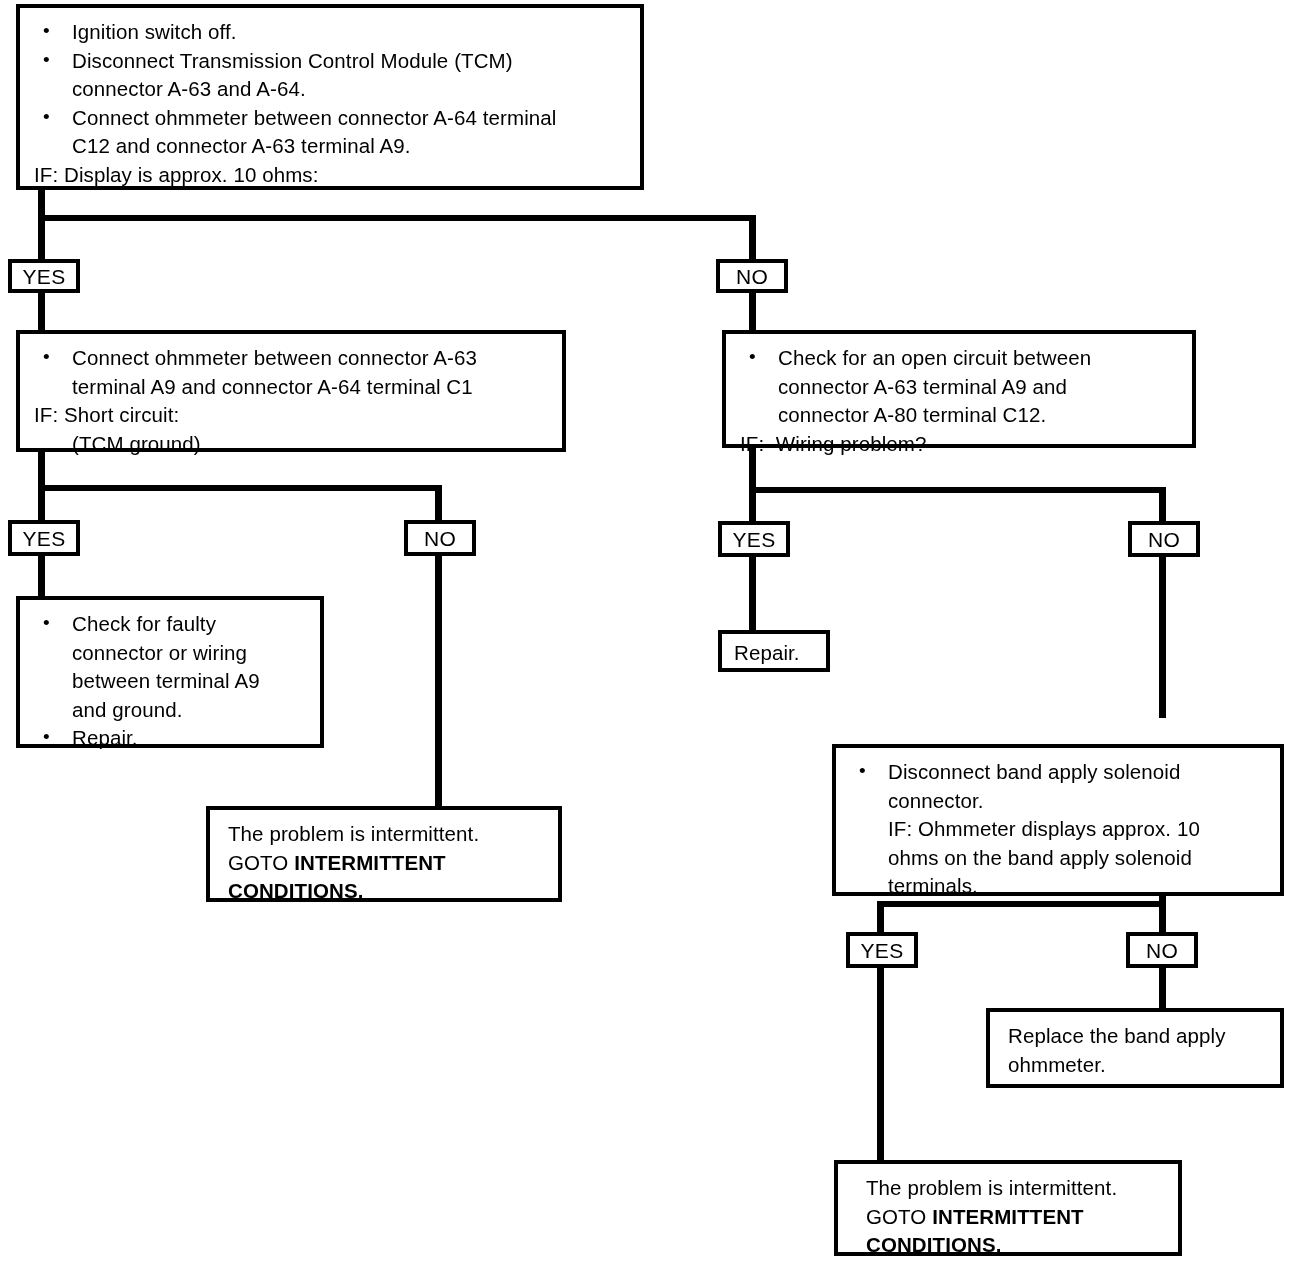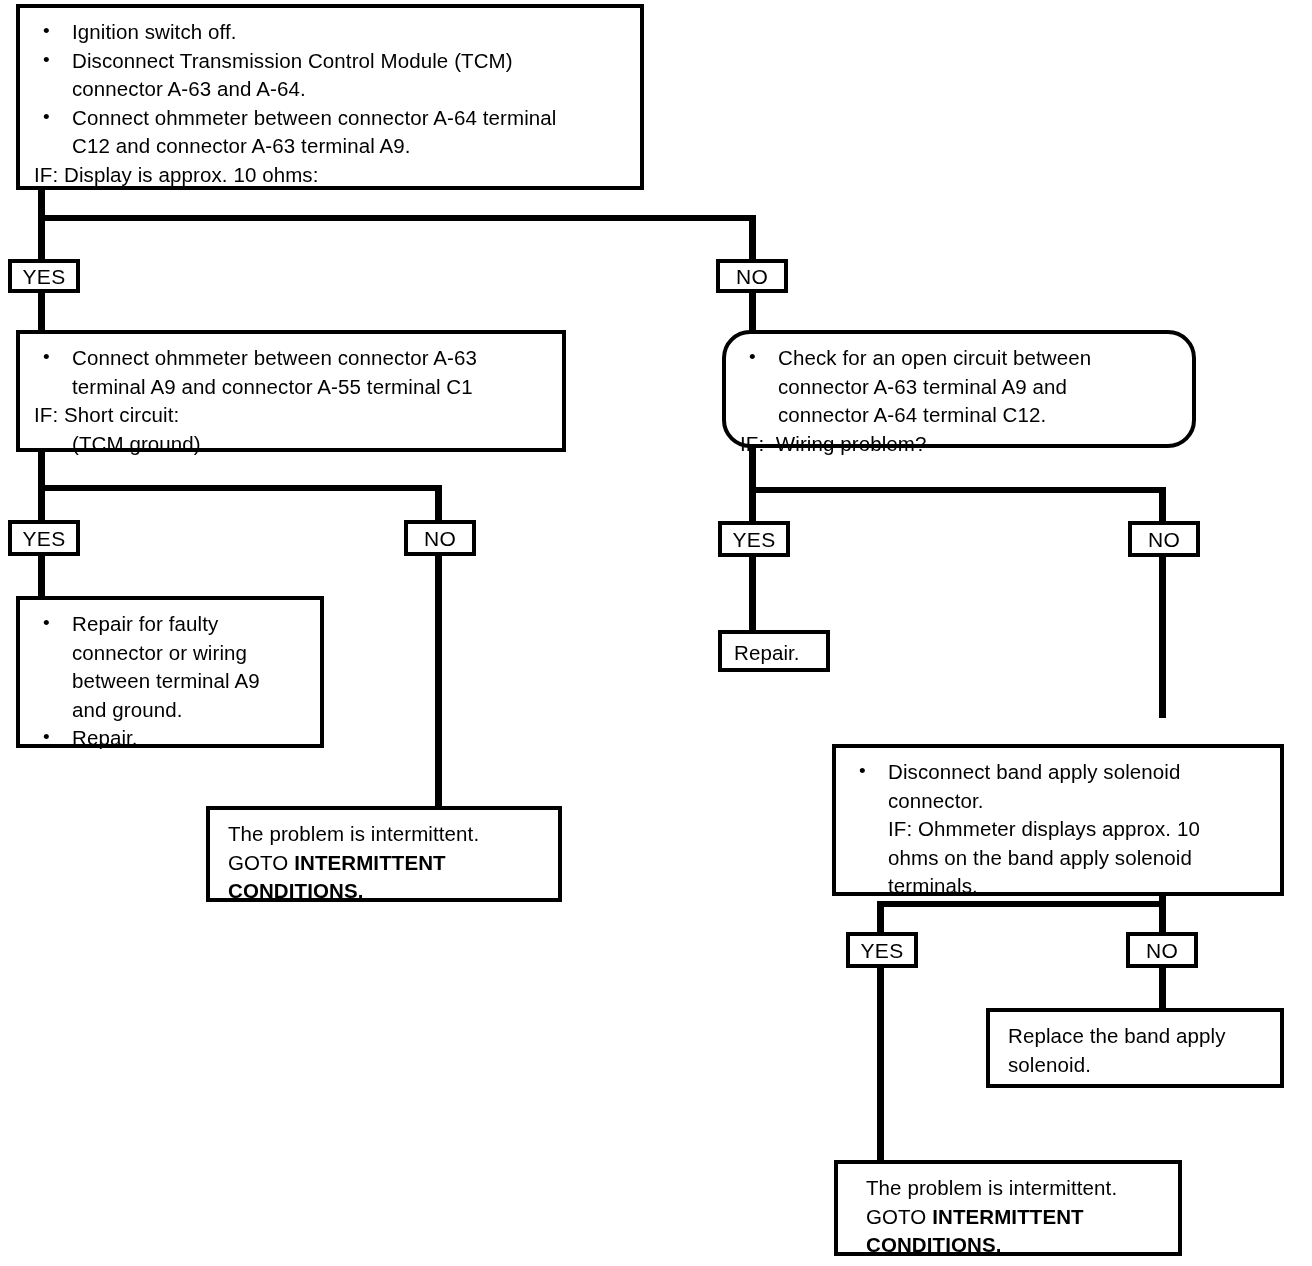--- a/index.html
+++ b/index.html
@@ -126,31 +126,31 @@
     <span>YES</span>
   </div>
 
   <div class="label-box" style="left:716px; top:259px; width:72px; height:34px;">
     <span>NO</span>
   </div>
 
   <div class="box" style="left:16px; top:330px; width:550px; height:122px;">
     <div class="box-inner">
       <span class="line-item bullet">Connect ohmmeter between connector A-63</span>
-      <span class="line-item cont">terminal A9 and connector A-55 terminal C1</span>
+      <span class="line-item cont">terminal A9 and connector A-64 terminal C1</span>
       <span class="line-item flush">IF: Short circuit:</span>
       <span class="line-item cont">(TCM ground)</span>
     </div>
   </div>
 
-  <div class="box" style="left:722px; top:330px; width:474px; height:118px;border-radius:28px;">
+  <div class="box" style="left:722px; top:330px; width:474px; height:118px;">
     <div class="box-inner">
       <span class="line-item bullet">Check for an open circuit between</span>
       <span class="line-item cont">connector A-63 terminal A9 and</span>
-      <span class="line-item cont">connector A-64 terminal C12.</span>
+      <span class="line-item cont">connector A-80 terminal C12.</span>
       <span class="line-item flush">IF:  Wiring problem?</span>
     </div>
   </div>
 
   <div class="label-box" style="left:8px; top:520px; width:72px; height:36px;">
     <span>YES</span>
   </div>
 
   <div class="label-box" style="left:404px; top:520px; width:72px; height:36px;">
     <span>NO</span>
@@ -159,21 +159,21 @@
   <div class="label-box" style="left:718px; top:521px; width:72px; height:36px;">
     <span>YES</span>
   </div>
 
   <div class="label-box" style="left:1128px; top:521px; width:72px; height:36px;">
     <span>NO</span>
   </div>
 
   <div class="box" style="left:16px; top:596px; width:308px; height:152px;">
     <div class="box-inner">
-      <span class="line-item bullet">Repair for faulty</span>
+      <span class="line-item bullet">Check for faulty</span>
       <span class="line-item cont">connector or wiring</span>
       <span class="line-item cont">between terminal A9</span>
       <span class="line-item cont">and ground.</span>
       <span class="line-item bullet">Repair.</span>
     </div>
   </div>
 
   <div class="box" style="left:206px; top:806px; width:356px; height:96px;">
     <div class="box-inner" style="padding-left:18px;">
       <span class="line-item plain">The problem is intermittent.</span>
@@ -202,21 +202,21 @@
     <span>YES</span>
   </div>
 
   <div class="label-box" style="left:1126px; top:932px; width:72px; height:36px;">
     <span>NO</span>
   </div>
 
   <div class="box" style="left:986px; top:1008px; width:298px; height:80px;">
     <div class="box-inner" style="padding-left:18px;">
       <span class="line-item plain">Replace the band apply</span>
-      <span class="line-item plain">solenoid.</span>
+      <span class="line-item plain">ohmmeter.</span>
     </div>
   </div>
 
   <div class="box" style="left:834px; top:1160px; width:348px; height:96px;">
     <div class="box-inner" style="padding-left:28px;">
       <span class="line-item plain">The problem is intermittent.</span>
       <span class="line-item plain"><span>GOTO </span><span class="bold">INTERMITTENT</span></span>
       <span class="line-item plain bold">CONDITIONS.</span>
     </div>
   </div>

